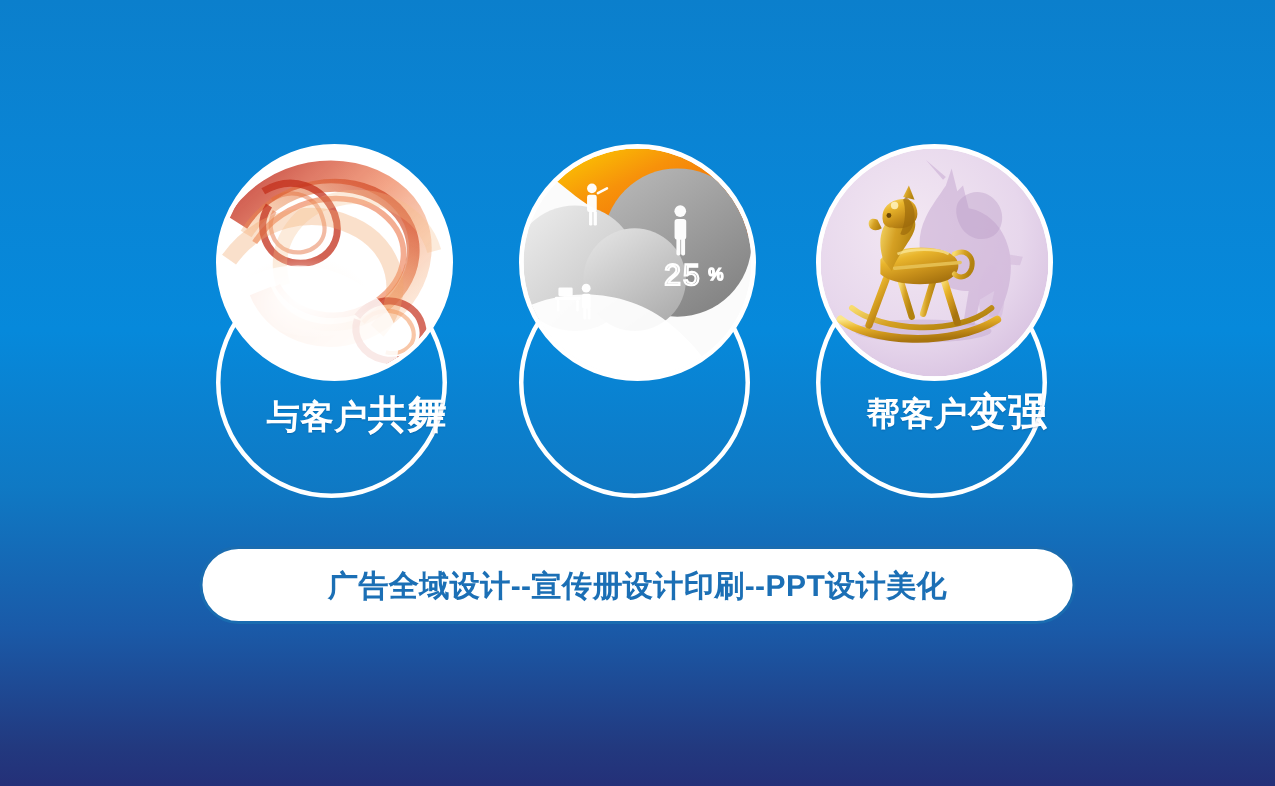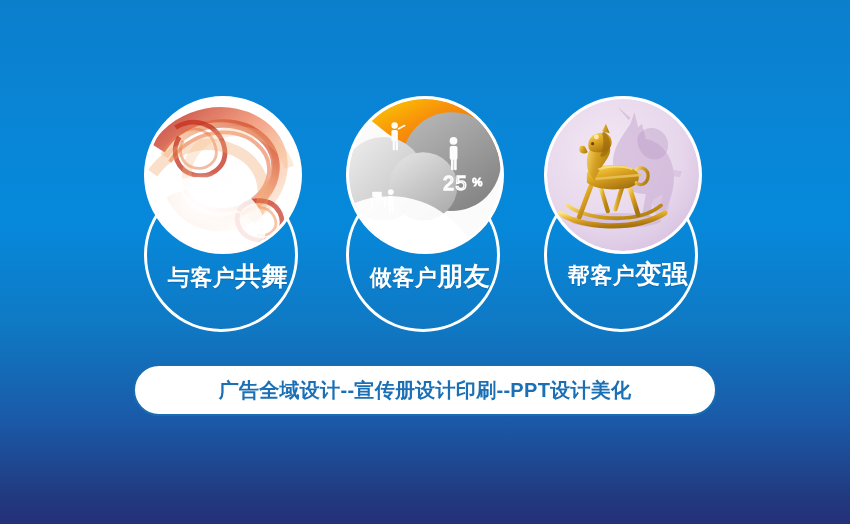--- a/index.html
+++ b/index.html
@@ -65,21 +65,21 @@
     box-sizing: border-box;
     border: 3px solid #ffffff;
     overflow: hidden;
     background: #fff;
     text-align: right;
   }
   .photo > svg { display: block; width: 100%; height: 100%; }
 
   .caption {
     position: absolute;
-    left: 2px;
+    left: 12px;
     top: 165px;
     width: 196px;
     text-align: center;
     color: #ffffff;
     font-size: 23px;
     line-height: 30px;
     font-weight: 700;
     letter-spacing: 0.5px;
     white-space: nowrap;
     text-shadow: 0 1px 1px rgba(0,40,90,0.25);
@@ -221,23 +221,20 @@
               <rect x="41" y="102" width="6.2" height="10.5" rx="1.5"></rect>
               <rect x="42" y="112" width="2.1" height="8" rx="0.8"></rect>
               <rect x="45" y="112" width="2.1" height="8" rx="0.8"></rect>
             </g>
 
             <text x="112" y="96" font-family="'Liberation Sans', sans-serif" font-size="21" fill="none" stroke="#ffffff" stroke-width="1.5" text-anchor="middle" letter-spacing="1.5">25</text>
             <text x="135" y="92" font-family="'Liberation Sans', sans-serif" font-size="12" fill="none" stroke="#ffffff" stroke-width="1.2" text-anchor="middle">%</text>
           </g>
         </svg>
       </div>
-      <div class="caption">
-        <span class="lead">做客户</span><span class="emph">朋友</span>
-      </div>
     </div>
 
     <div class="unit u3">
       <div class="ring"></div>
       <div class="photo">
         <svg viewBox="0 0 160 160" xmlns="http://www.w3.org/2000/svg">
           <defs>
             <radialGradient id="bgp" cx="0.4" cy="0.35" r="0.8">
               <stop offset="0%" stop-color="#f3e8f3"></stop>
               <stop offset="60%" stop-color="#e7d7ec"></stop>

